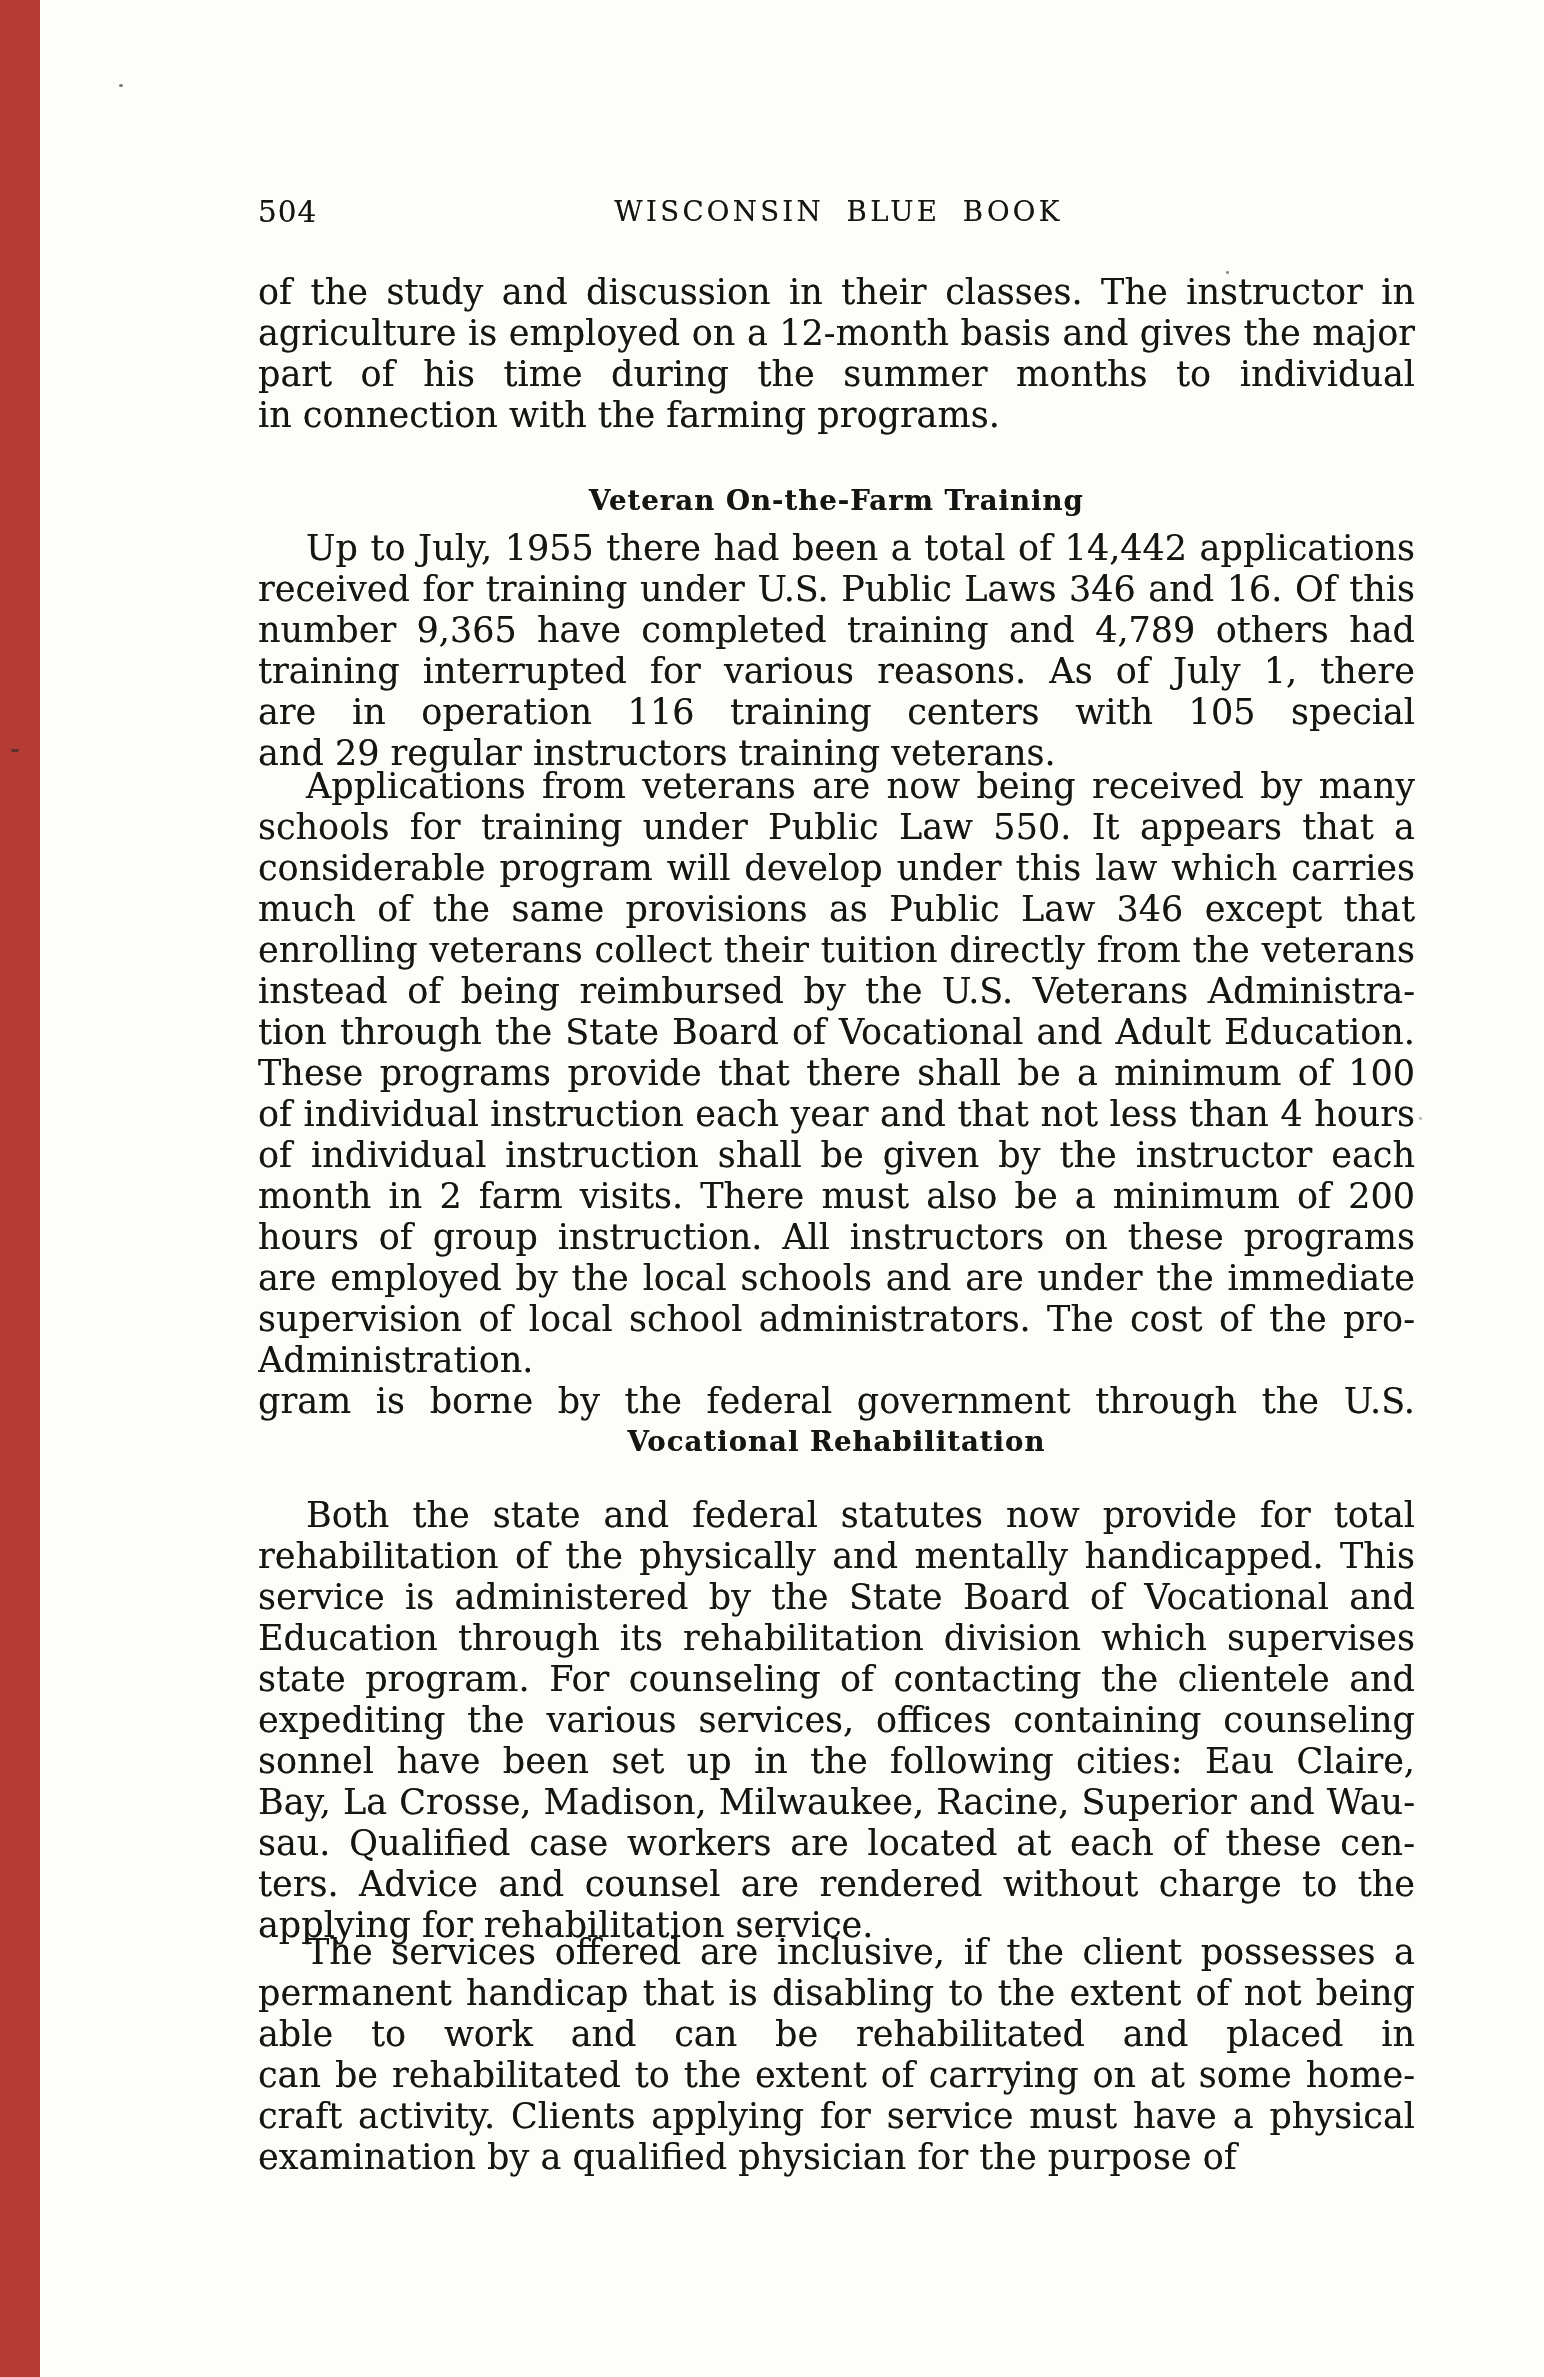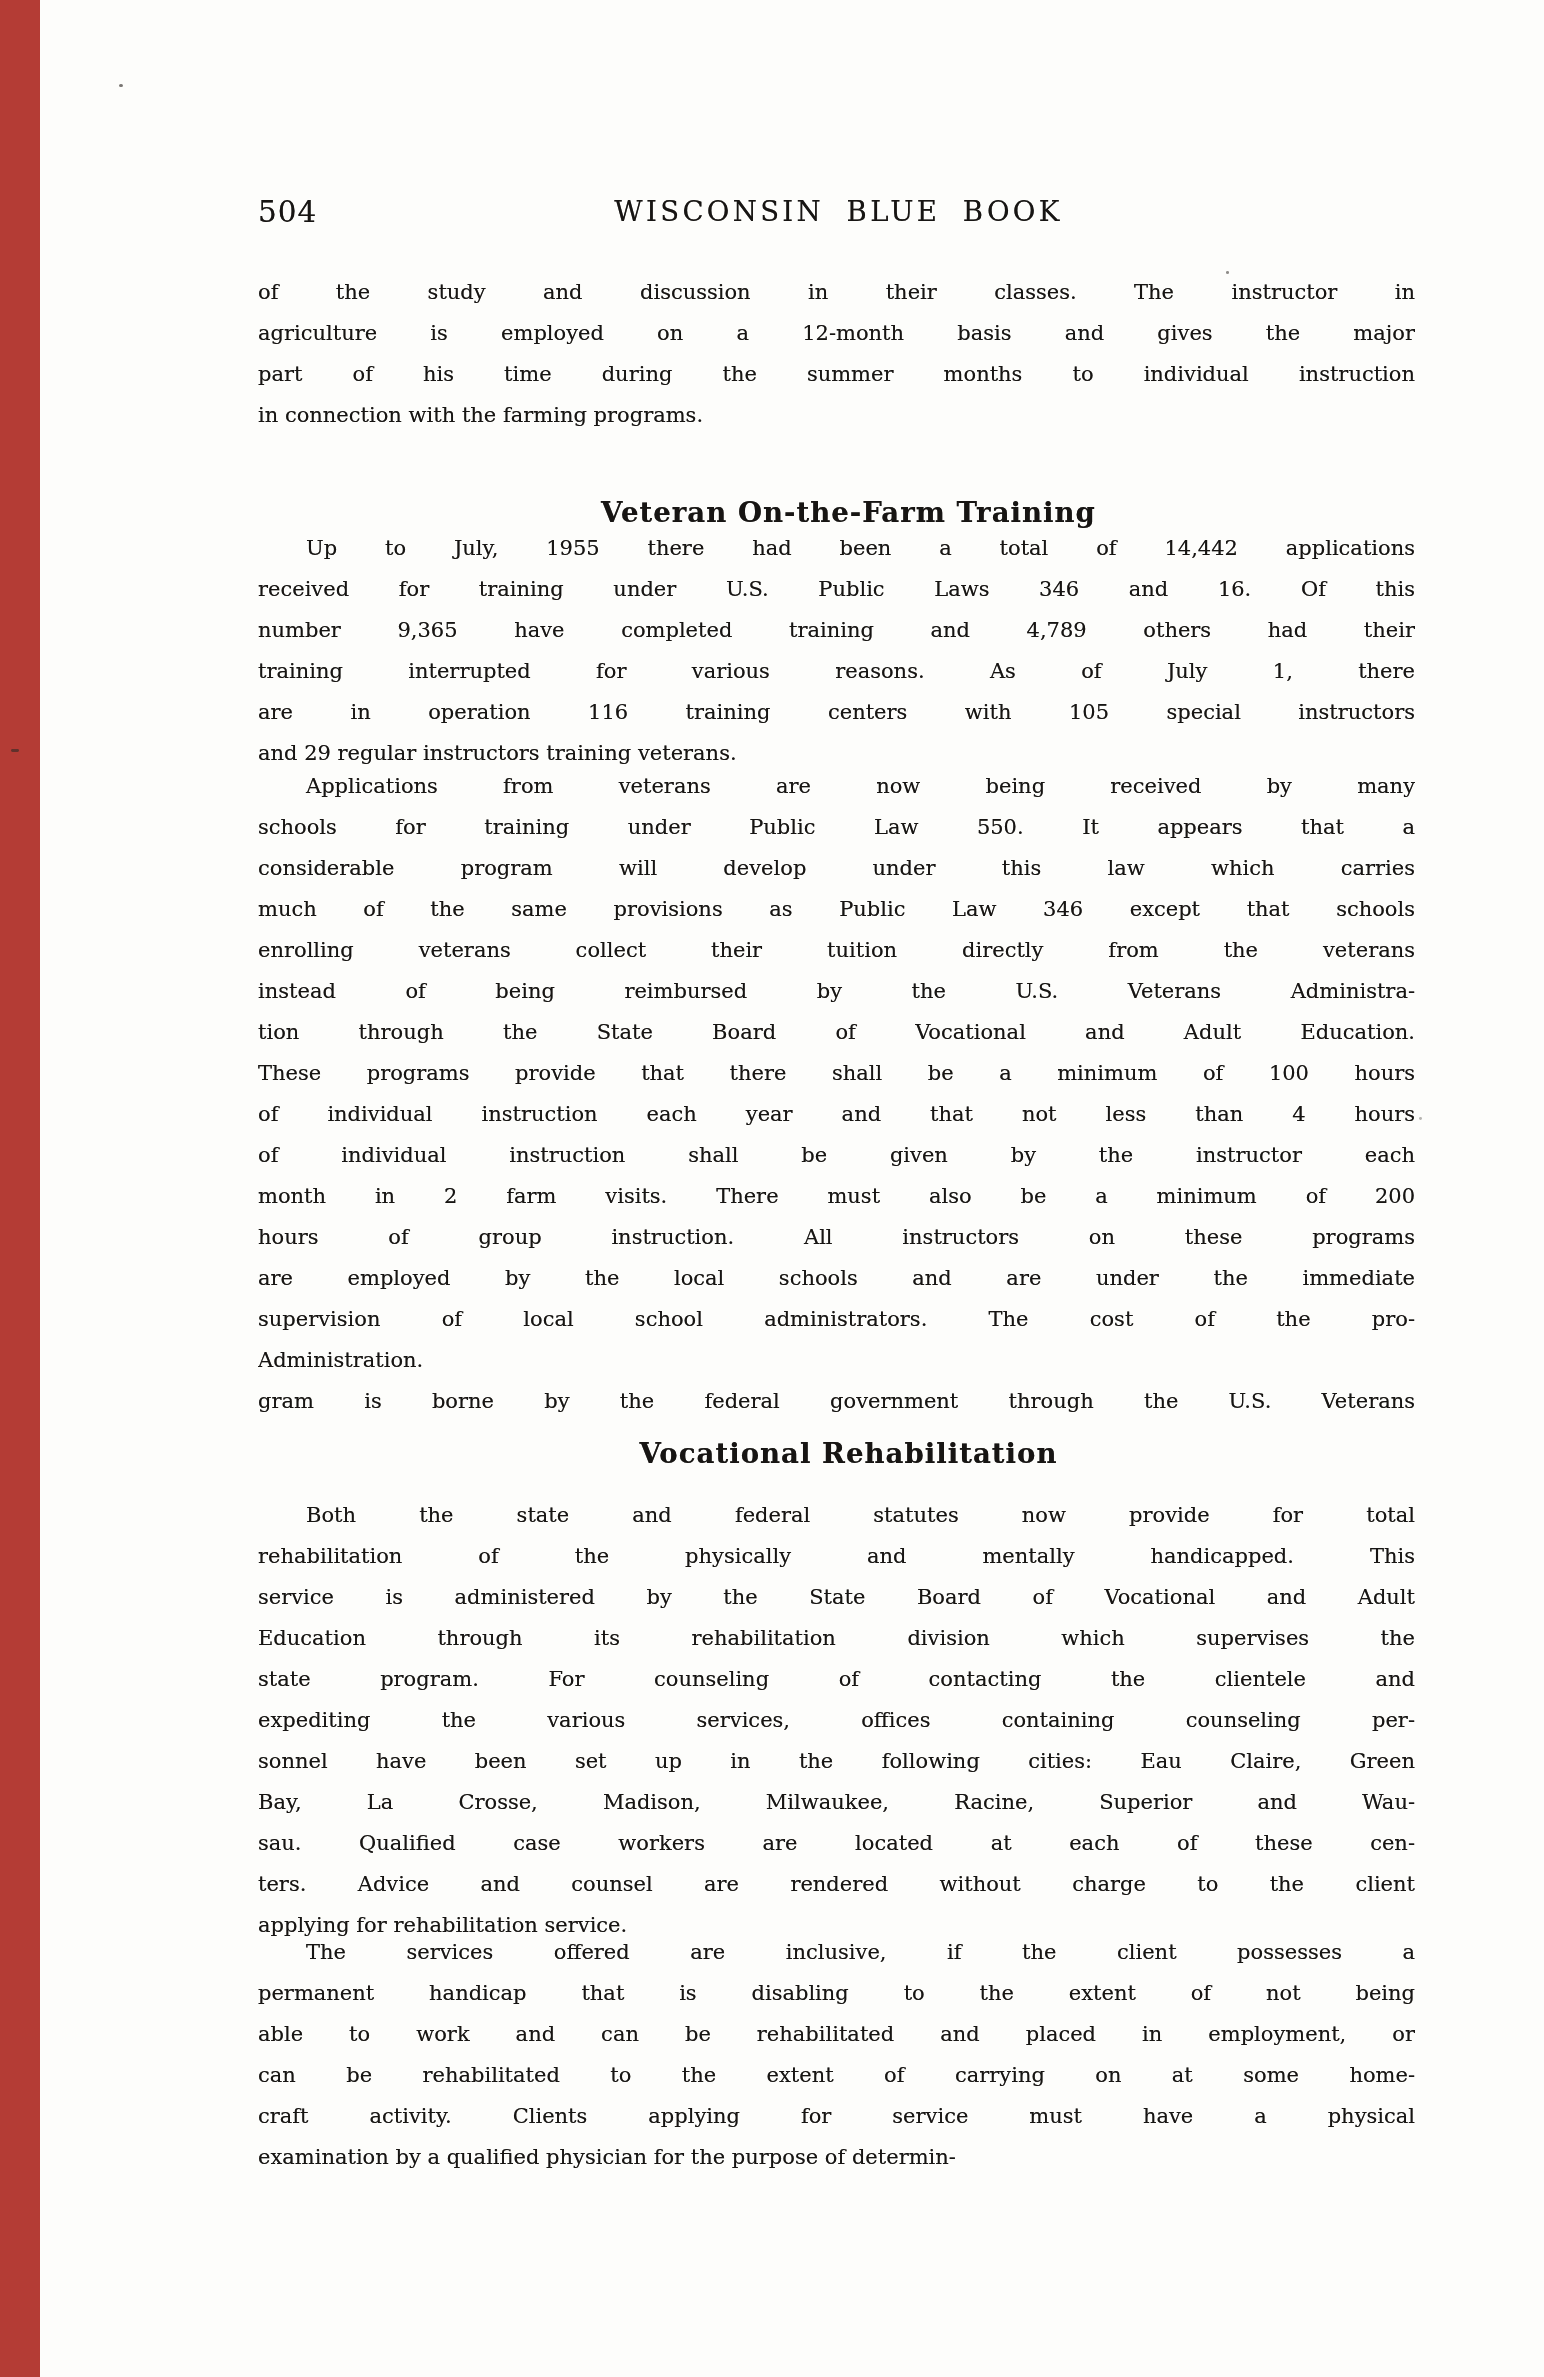--- a/index.html
+++ b/index.html
@@ -56,40 +56,40 @@
     text-shadow: 0 0 0.5px rgba(23,21,19,.6);
   }
   .para {
     position: absolute;
     left: 258px;
     width: 1157px;
   }
   .tline {
     height: 41px;
     line-height: 41px;
-    font-size: 21px;
+    font-size: 35px;
     text-align: justify;
     overflow: hidden;
     text-shadow: 0 0 0.5px rgba(23,21,19,.55);
   }
   .tline::after {
     content: "";
     display: inline-block;
     width: 100%;
     height: 0;
     vertical-align: top;
   }
   .tline.last { text-align: left; }
   .tline.last::after { content: none; }
   .tline.ind { text-indent: 48px; margin-top: 11px; }
   .heading {
     position: absolute;
     left: 258px;
     width: 1157px;
-    margin: 12px;
+    margin: 0;
     text-align: center;
     font-size: 27.6px;
     line-height: 41px;
     font-weight: bold;
     letter-spacing: 1px;
     text-shadow: 0 0 0.5px rgba(23,21,19,.6);
   }
   .speck {
     position: absolute;
     background: #332e29;

